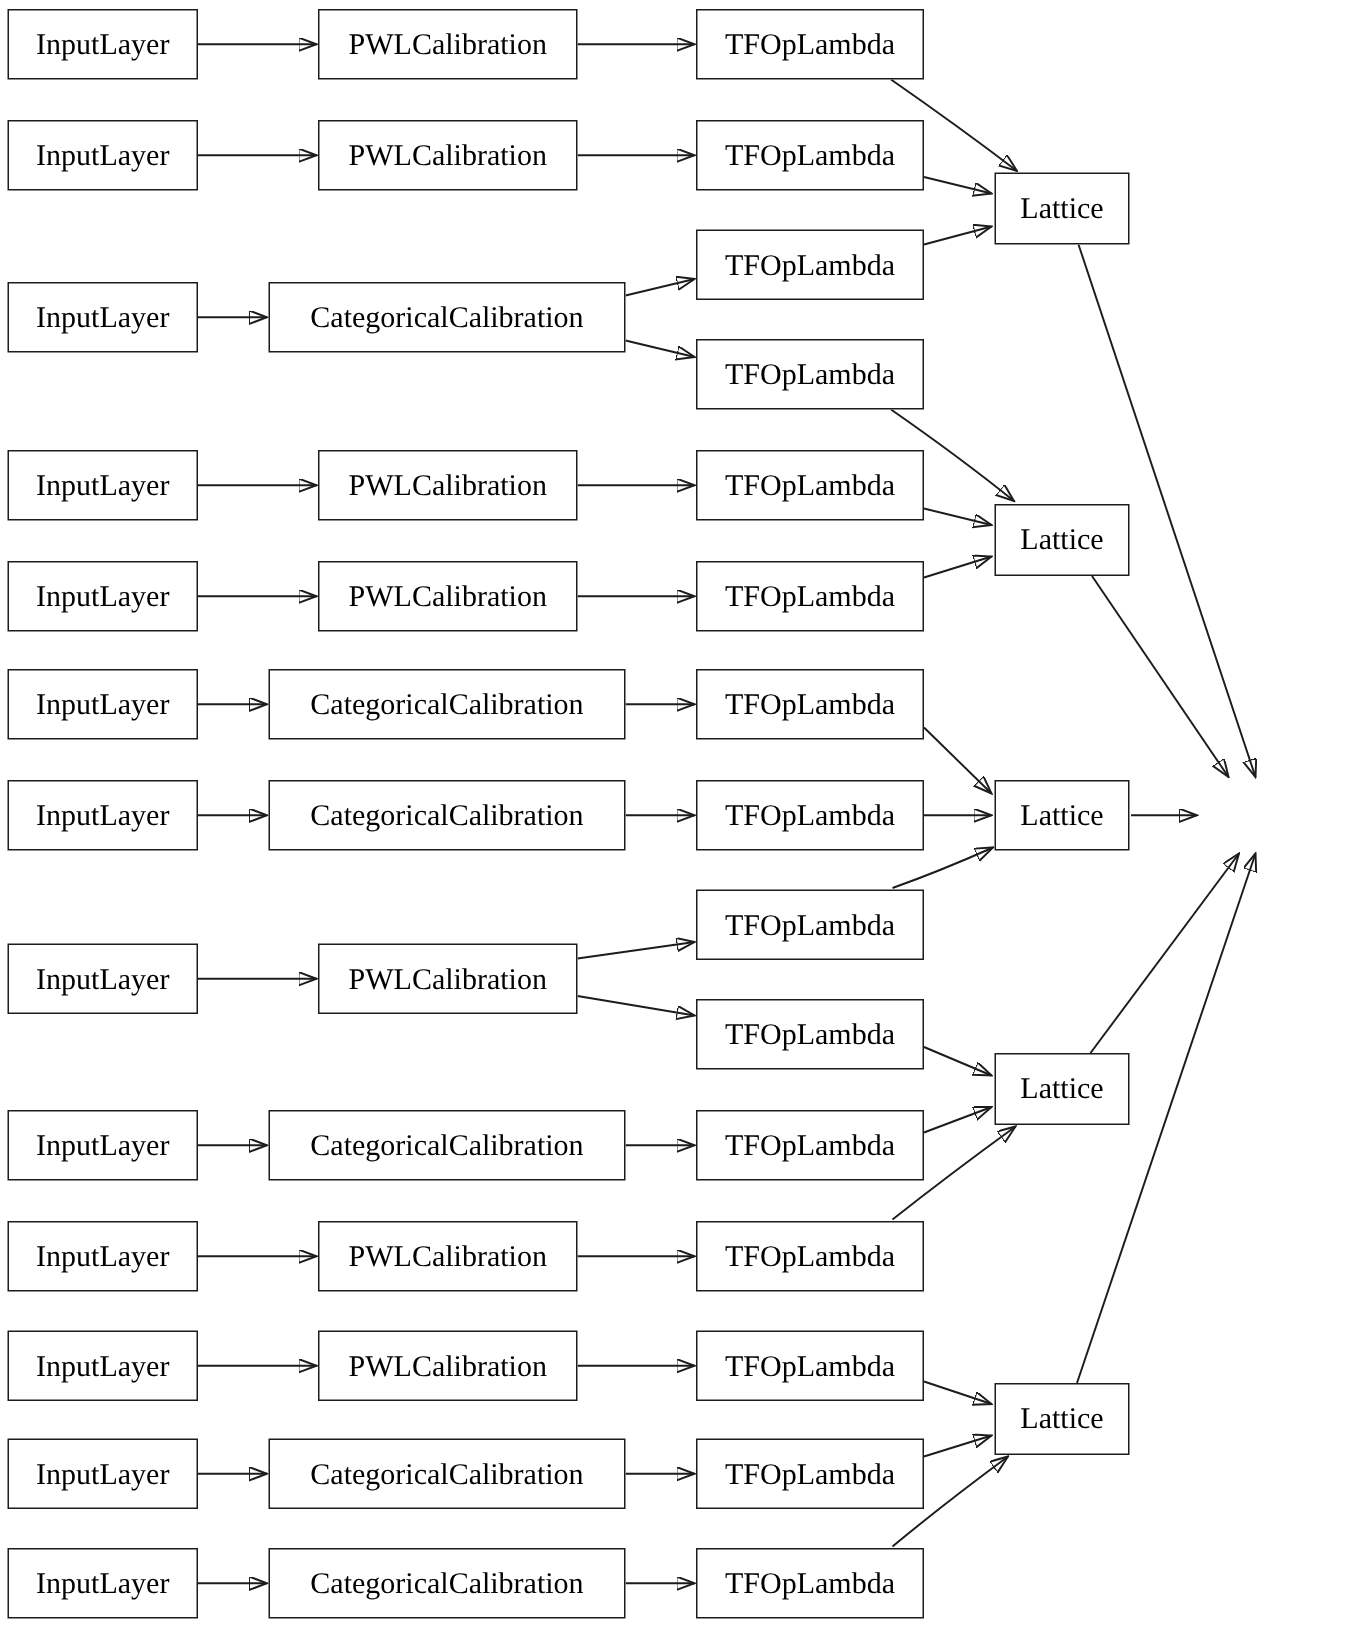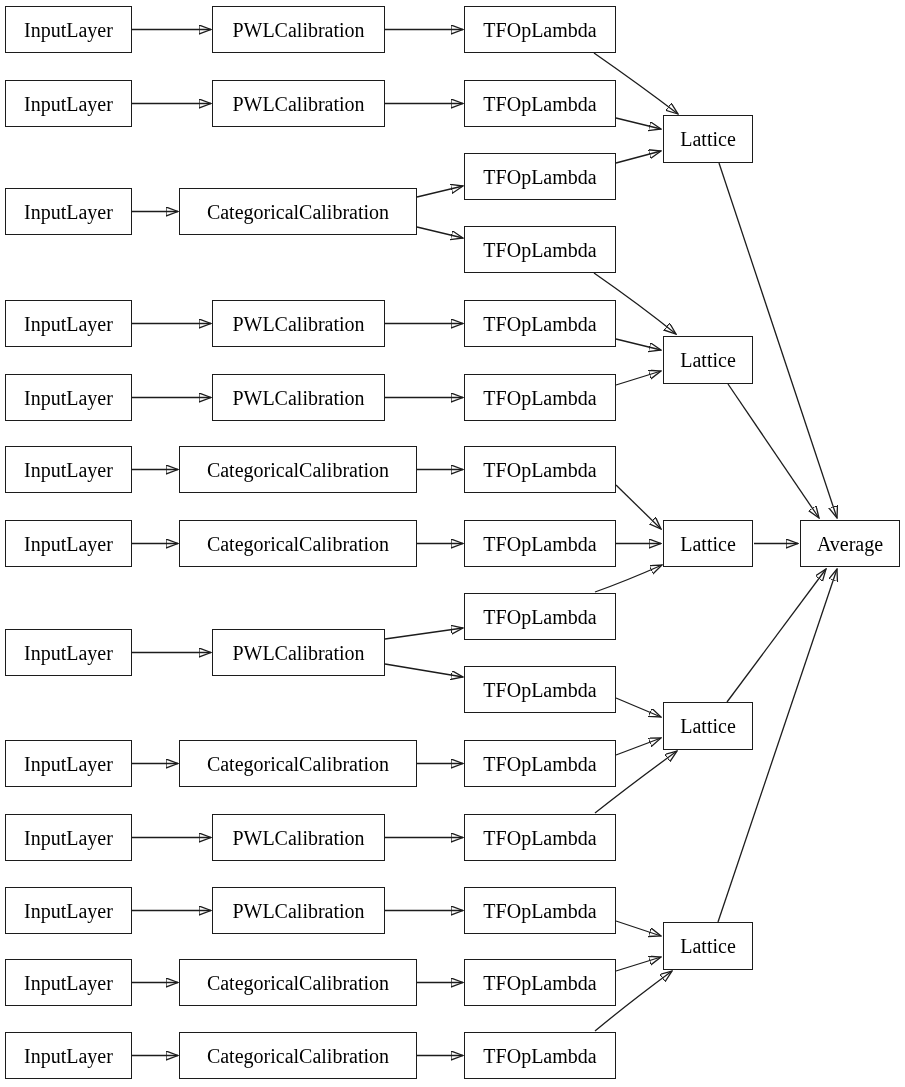--- a/index.html
+++ b/index.html
@@ -138,14 +138,13 @@
     <div class="node" style="left: 464px; top: 740px; width: 152px; height: 47px;">TFOpLambda</div>
     <div class="node" style="left: 464px; top: 814px; width: 152px; height: 47px;">TFOpLambda</div>
     <div class="node" style="left: 464px; top: 887px; width: 152px; height: 47px;">TFOpLambda</div>
     <div class="node" style="left: 464px; top: 959px; width: 152px; height: 47px;">TFOpLambda</div>
     <div class="node" style="left: 464px; top: 1032px; width: 152px; height: 47px;">TFOpLambda</div>
     <div class="node" style="left: 663px; top: 115px; width: 90px; height: 48px;">Lattice</div>
     <div class="node" style="left: 663px; top: 336px; width: 90px; height: 48px;">Lattice</div>
     <div class="node" style="left: 663px; top: 520px; width: 90px; height: 47px;">Lattice</div>
     <div class="node" style="left: 663px; top: 702px; width: 90px; height: 48px;">Lattice</div>
     <div class="node" style="left: 663px; top: 922px; width: 90px; height: 48px;">Lattice</div>
-    <div class="node" style="left: 800px; top: 520px; width: 100px; height: 47px;">Average</div>
   </div>
 
 </body></html>

